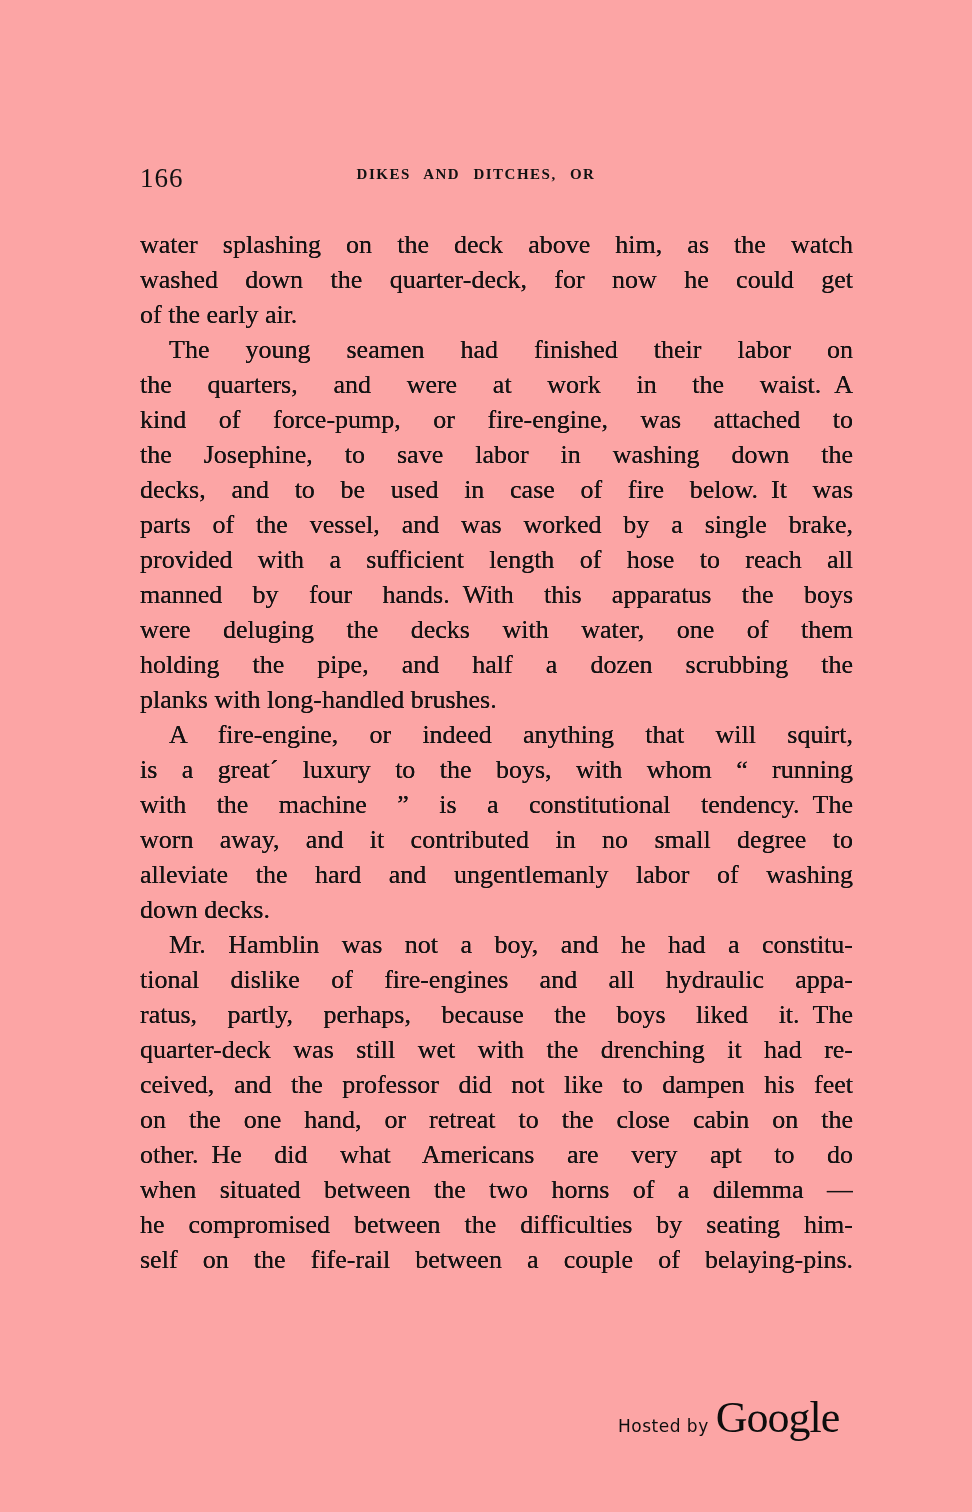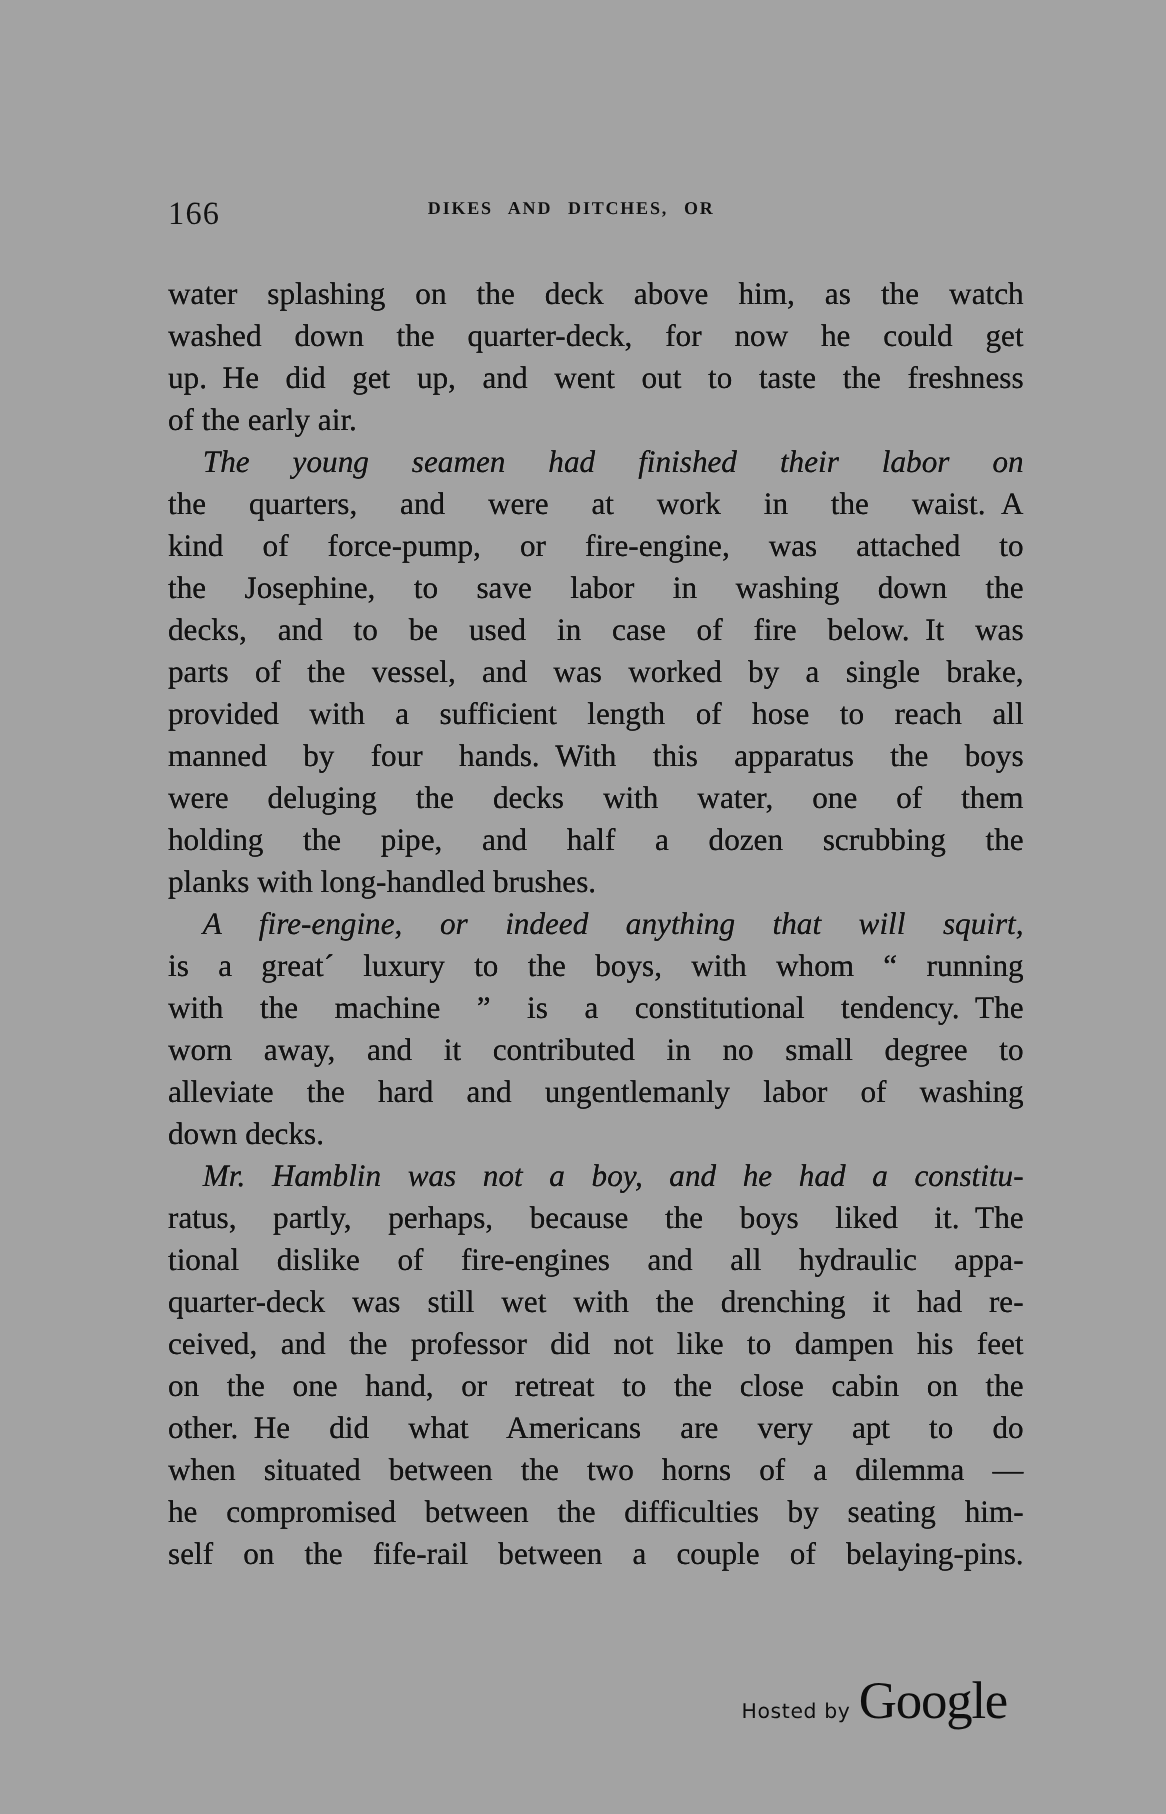--- a/index.html
+++ b/index.html
@@ -7,21 +7,21 @@
     width: 972px;
     height: 1512px;
     background: #ffffff;
     position: relative;
     overflow: hidden;
     font-family: "Liberation Serif", serif;
   }
   .page {
     position: absolute;
     inset: 0;
-    background: #a3a3a3;
+    background: #fca5a5;
     color: #141414;
   }
   .page-header {
     position: absolute;
     left: 140px;
     top: 163px;
     width: 712px;
     height: 32px;
   }
   .page-number {
@@ -59,21 +59,20 @@
     height: 35px;
     overflow: hidden;
     text-align: justify;
     text-align-last: justify;
   }
   .line.last {
     text-align-last: left;
   }
   .line.indent {
     text-indent: 29px;
-    font-style: italic;
   }
   .footer {
     position: absolute;
     left: 618px;
     top: 1392px;
     display: flex;
     align-items: baseline;
     color: #0e0e0e;
   }
   .hosted-by {
@@ -95,42 +94,41 @@
 <div class="page">
 
   <div class="page-header">
     <span class="page-number">166</span>
     <div class="running-title">DIKES AND DITCHES, OR</div>
   </div>
 
   <div class="body-text" id="body-text">
       <div class="line">water splashing on the deck above him, as the watch</div>
       <div class="line">washed down the quarter-deck, for now he could get</div>
-      <div class="line">up. He did get up, and went out to taste the freshness</div>
       <div class="line last">of the early air.</div>
       <div class="line indent">The young seamen had finished their labor on</div>
       <div class="line">the quarters, and were at work in the waist. A</div>
       <div class="line">kind of force-pump, or fire-engine, was attached to</div>
       <div class="line">the Josephine, to save labor in washing down the</div>
       <div class="line">decks, and to be used in case of fire below. It was</div>
       <div class="line">parts of the vessel, and was worked by a single brake,</div>
       <div class="line">provided with a sufficient length of hose to reach all</div>
       <div class="line">manned by four hands. With this apparatus the boys</div>
       <div class="line">were deluging the decks with water, one of them</div>
       <div class="line">holding the pipe, and half a dozen scrubbing the</div>
       <div class="line last">planks with long-handled brushes.</div>
       <div class="line indent">A fire-engine, or indeed anything that will squirt,</div>
       <div class="line">is a great´ luxury to the boys, with whom “ running</div>
       <div class="line">with the machine ” is a constitutional tendency. The</div>
       <div class="line">worn away, and it contributed in no small degree to</div>
       <div class="line">alleviate the hard and ungentlemanly labor of washing</div>
       <div class="line last">down decks.</div>
       <div class="line indent">Mr. Hamblin was not a boy, and he had a constitu-</div>
+      <div class="line">tional dislike of fire-engines and all hydraulic appa-</div>
       <div class="line">ratus, partly, perhaps, because the boys liked it. The</div>
-      <div class="line">tional dislike of fire-engines and all hydraulic appa-</div>
       <div class="line">quarter-deck was still wet with the drenching it had re-</div>
       <div class="line">ceived, and the professor did not like to dampen his feet</div>
       <div class="line">on the one hand, or retreat to the close cabin on the</div>
       <div class="line">other. He did what Americans are very apt to do</div>
       <div class="line">when situated between the two horns of a dilemma —</div>
       <div class="line">he compromised between the difficulties by seating him-</div>
       <div class="line">self on the fife-rail between a couple of belaying-pins.</div>
     </div>
 
   <div class="footer">

